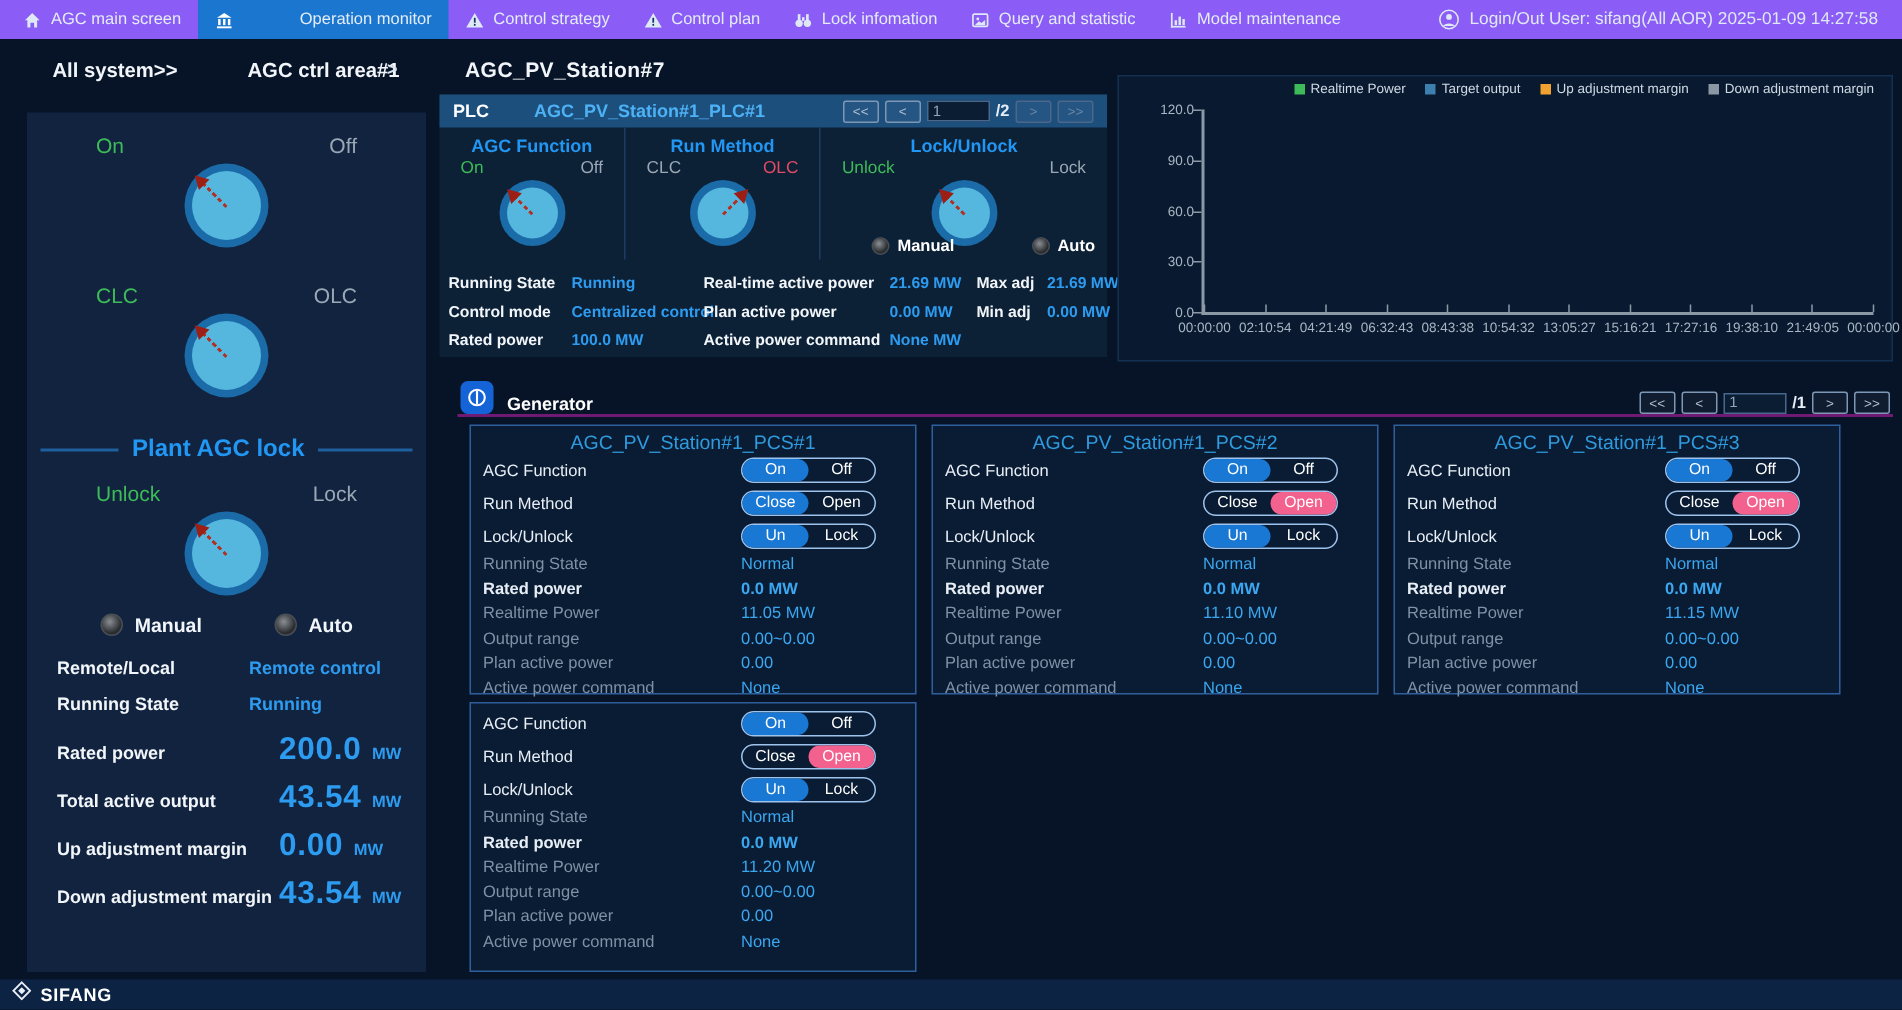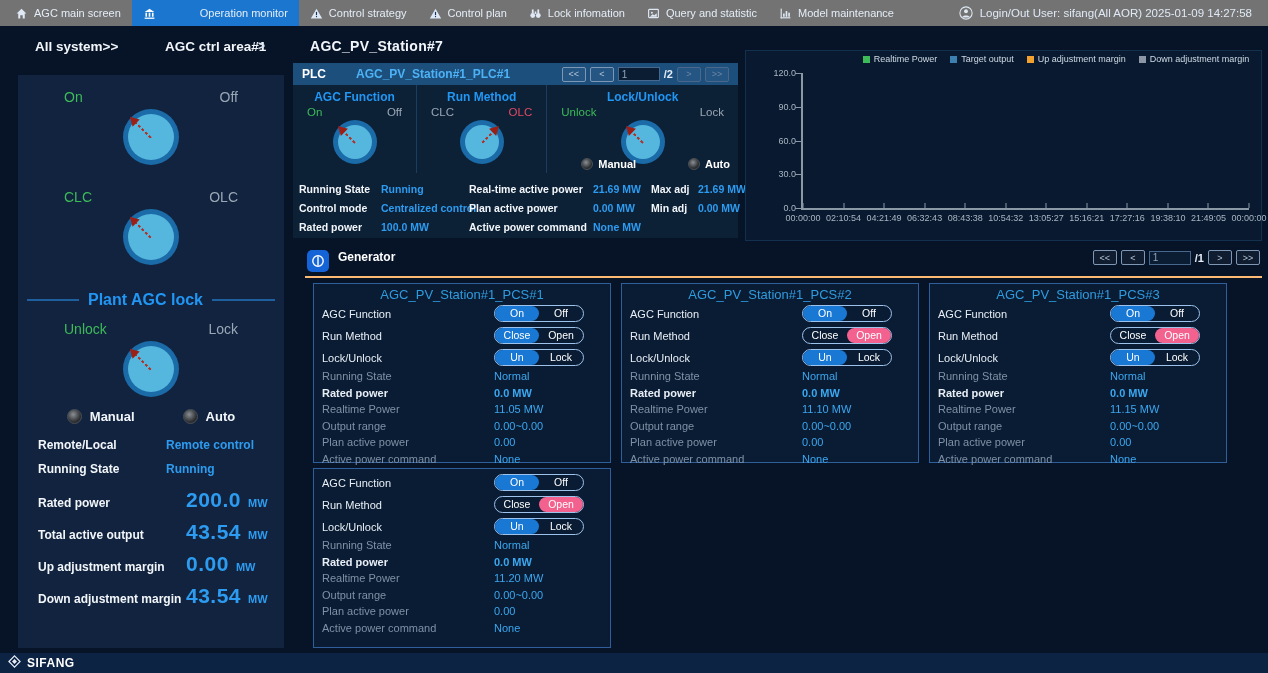--- a/index.html
+++ b/index.html
@@ -2,21 +2,21 @@
 <html><head>
 <meta charset="utf-8">
 <style>
   * { box-sizing: border-box; }
   html,body { margin:0; padding:0; }
   body {
     width:1268px; height:673px; position:relative; overflow:hidden;
     background:#071428; font-family:"Liberation Sans", sans-serif; color:#e8eef6;
   }
   
-  .navbar { position:absolute; top:0; left:0; right:0; height:26px; background:#737373;
+  .navbar { position:absolute; top:0; left:0; right:0; height:26px; background:#8b5cf6;
     display:flex; align-items:center; justify-content:space-between; }
   .nav-items { display:flex; height:100%; align-items:stretch; padding-left:4px; }
   .nav-item { display:flex; align-items:center; gap:6px; padding:0 11px; font-size:11px;
     color:#e4edf7; cursor:pointer; white-space:nowrap; }
   .nav-item.active { background:#1b76cf;gap:44px; }
   .nav-icon { display:flex; align-items:center; }
   .nav-right { display:flex; align-items:center; gap:7px; font-size:11.5px; color:#dfe9f5; padding-right:16px; }
   
   .bc { position:absolute; font-weight:bold; color:#f2f6fa; }
   .bc-all { left:35px; top:39px; font-size:13.5px; }
@@ -94,21 +94,21 @@
   .plot { position:absolute; left:55px; top:22px; right:12px; bottom:30px;
     border-left:2px solid #8b98a6; border-bottom:2px solid #8b98a6; }
   .ytick { position:absolute; right:calc(100% + 7px); transform:translateY(-50%); font-size:9px;
     color:#a9b5c2; white-space:nowrap; }
   .ymark { position:absolute; left:-8px; width:6px; height:1px; background:#8b98a6; }
   .xtick { position:absolute; bottom:-15px; transform:translateX(-50%); font-size:9px;
     color:#a9b5c2; white-space:nowrap; }
   .xmark { position:absolute; bottom:0; width:1px; height:5px; background:#8b98a6; transform:translateX(-50%); }
   
   .genbar { position:absolute; left:305px; top:250px; width:957px; height:28px;
-    border-bottom:2px solid #fdba74; display:flex; align-items:flex-start; gap:9px; padding:0 2px; }
+    border-bottom:2px solid #701a75; display:flex; align-items:flex-end; gap:9px; padding:0 2px; }
   .gen-icon { width:22px; height:22px; border-radius:5px; background:#1464d8; display:flex;
     align-items:center; justify-content:center; }
   .gen-label { color:#fff; font-weight:bold; font-size:12px; }
   
   .cards { position:absolute; left:313px; top:283px; display:grid;
     grid-template-columns:repeat(3, 298px); column-gap:10px; row-gap:5px; }
   .card { height:180px; background:#0a1c33; border:1px solid #2e5f9b; padding:2px 8px 0; }
   .card-title { text-align:center; color:#2f9bdf; font-size:13px; margin-top:1px; }
   .crow { display:flex; align-items:center; }
   .toggle-row { height:21px; margin-top:1px; }

